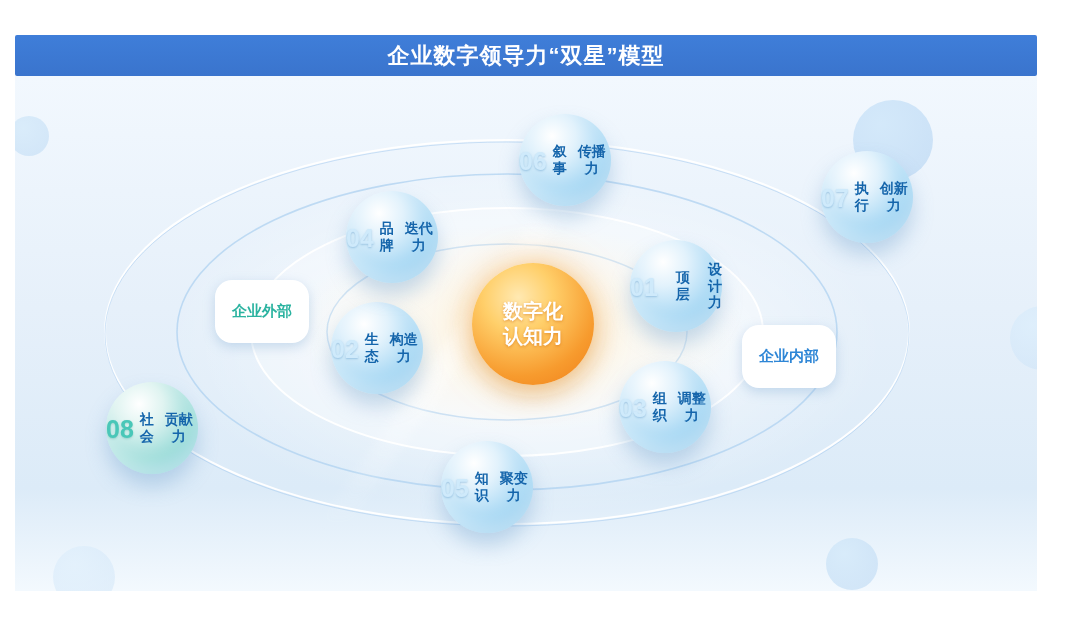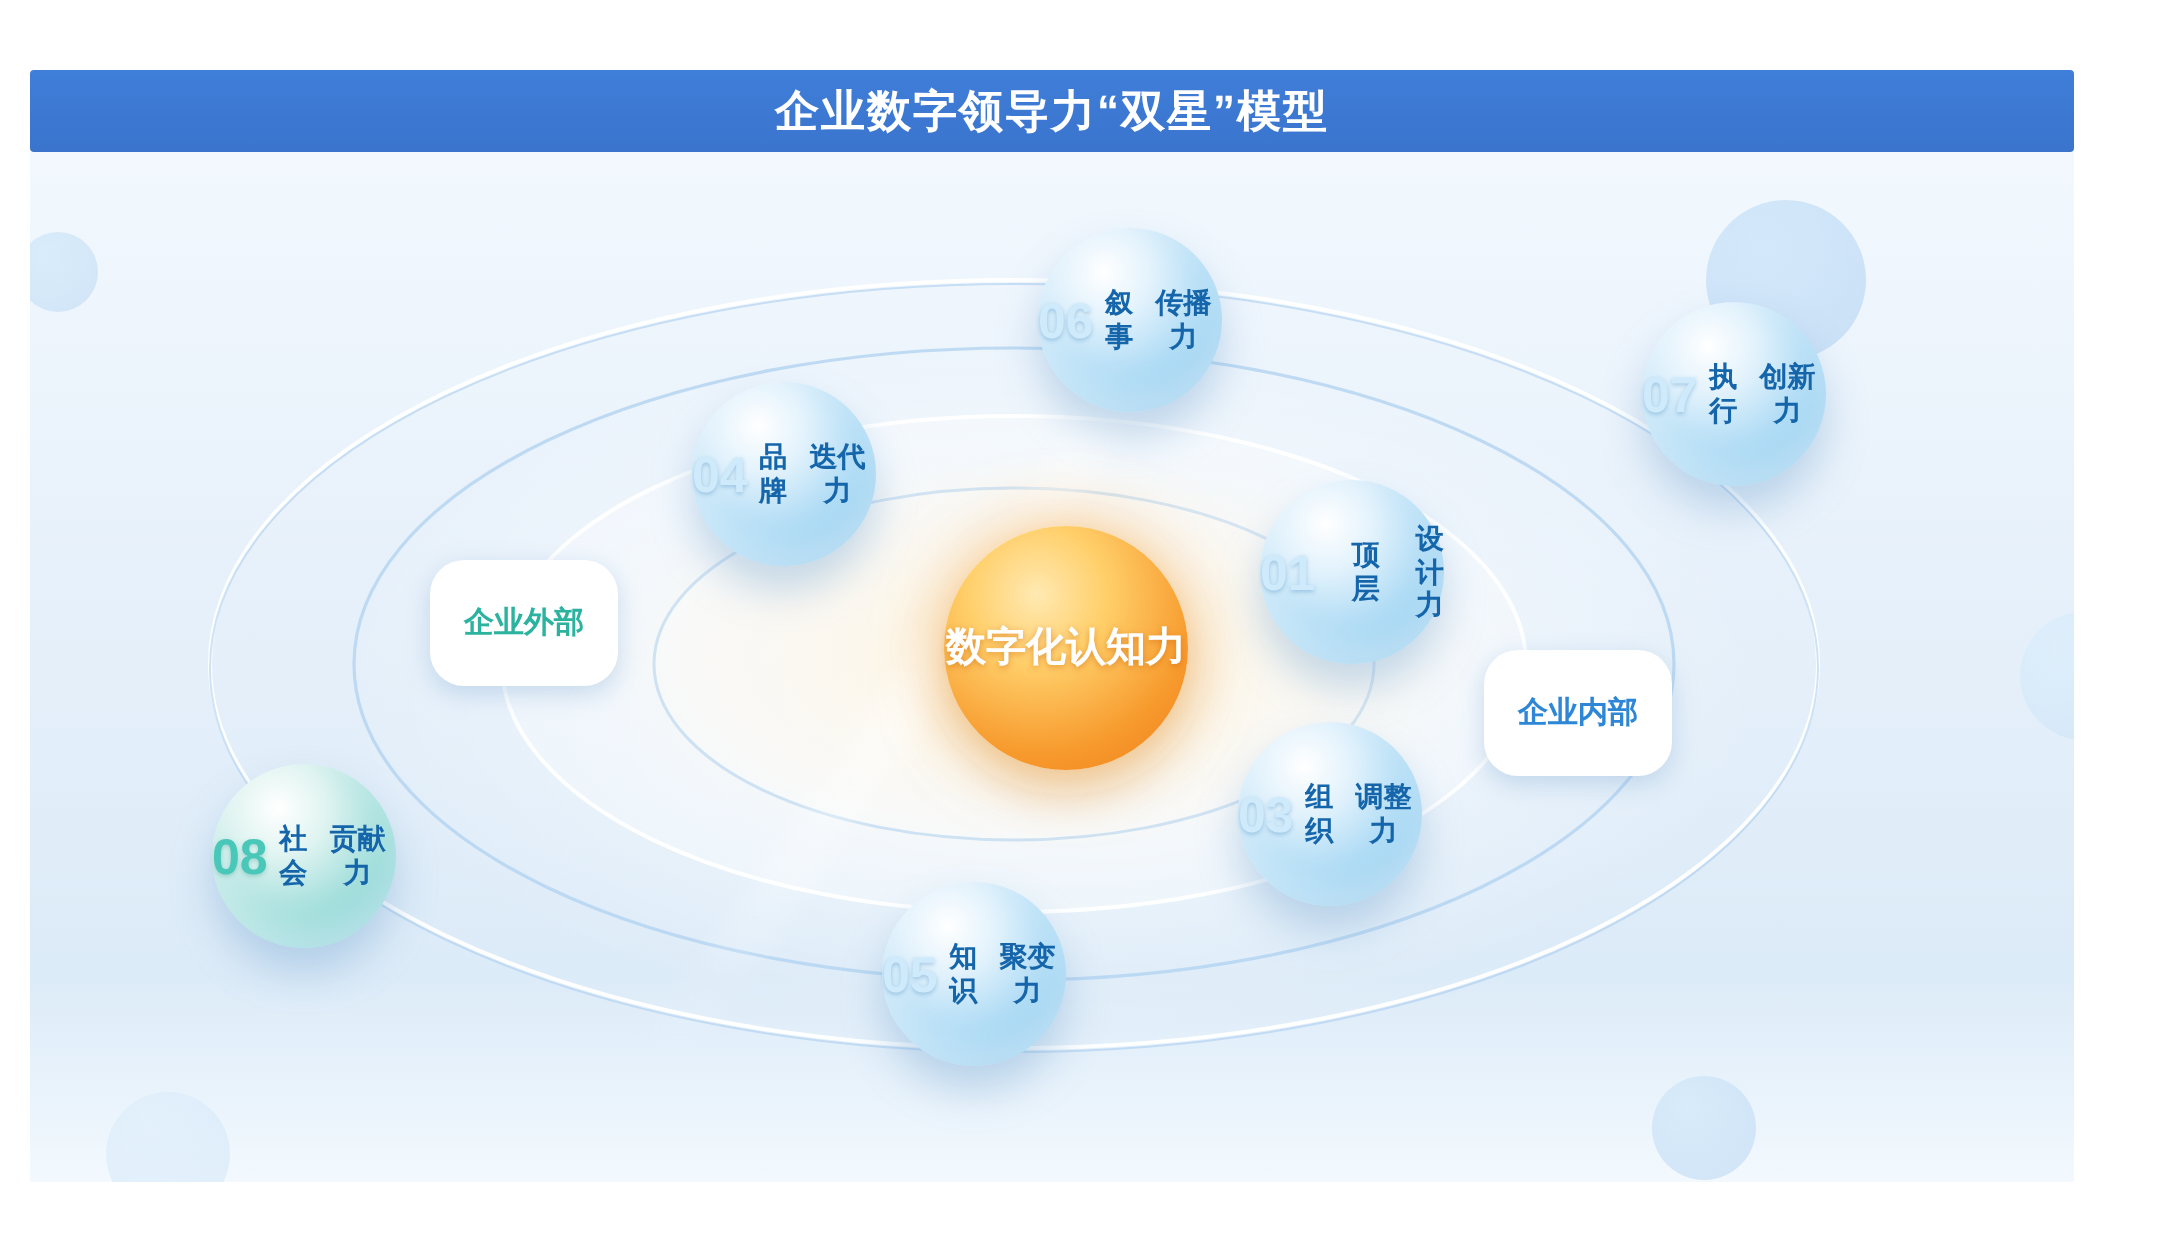--- a/index.html
+++ b/index.html
@@ -61,21 +61,21 @@
   .node-04{left:346px;top:191px;}
   .node-05{left:441px;top:441px;}
   .node-06{left:519px;top:114px;}
   .node-07{left:821px;top:151px;}
   .node-08{left:106px;top:382px;}
   
   .sun{
     position:absolute;left:472px;top:263px;width:122px;height:122px;border-radius:50%;
     background:radial-gradient(circle at 38% 28%,#ffe9b2 0%,#ffcf6a 30%,#f79b2e 68%,#ef7d18 100%);
     box-shadow:0 0 34px rgba(247,160,50,0.55), 0 0 0 12px rgba(255,255,255,0.16), 0 10px 22px rgba(200,130,40,0.35);
-    display:flex;flex-direction:row;align-items:center;justify-content:center;text-align:center;
+    display:flex;flex-direction:column;align-items:center;justify-content:center;text-align:center;
   }
   .sun .sun-line{
     color:#ffffff;font-size:20px;font-weight:bold;line-height:1.25;
     text-shadow:0 1px 3px rgba(205,100,10,0.55);
   }
   
   .zone{
     position:absolute;background:#ffffff;border-radius:17px;padding:22px 17px;
     font-size:15px;font-weight:bold;box-shadow:0 4px 12px rgba(130,170,210,0.38);
     white-space:nowrap;
@@ -131,20 +131,25 @@
   </div>
 
   <div class="zone zone-external">企业外部</div>
   <div class="zone zone-internal">企业内部</div>
 
   <div class="node node-01">
     <div class="num">01</div>
     <div class="lbl">顶层</div>
     <div class="lbl">设计力</div>
   </div>
+  <div class="node node-02">
+    <div class="num">02</div>
+    <div class="lbl">生态</div>
+    <div class="lbl">构造力</div>
+  </div>
   <div class="node node-03">
     <div class="num">03</div>
     <div class="lbl">组织</div>
     <div class="lbl">调整力</div>
   </div>
   <div class="node node-04">
     <div class="num">04</div>
     <div class="lbl">品牌</div>
     <div class="lbl">迭代力</div>
   </div>

